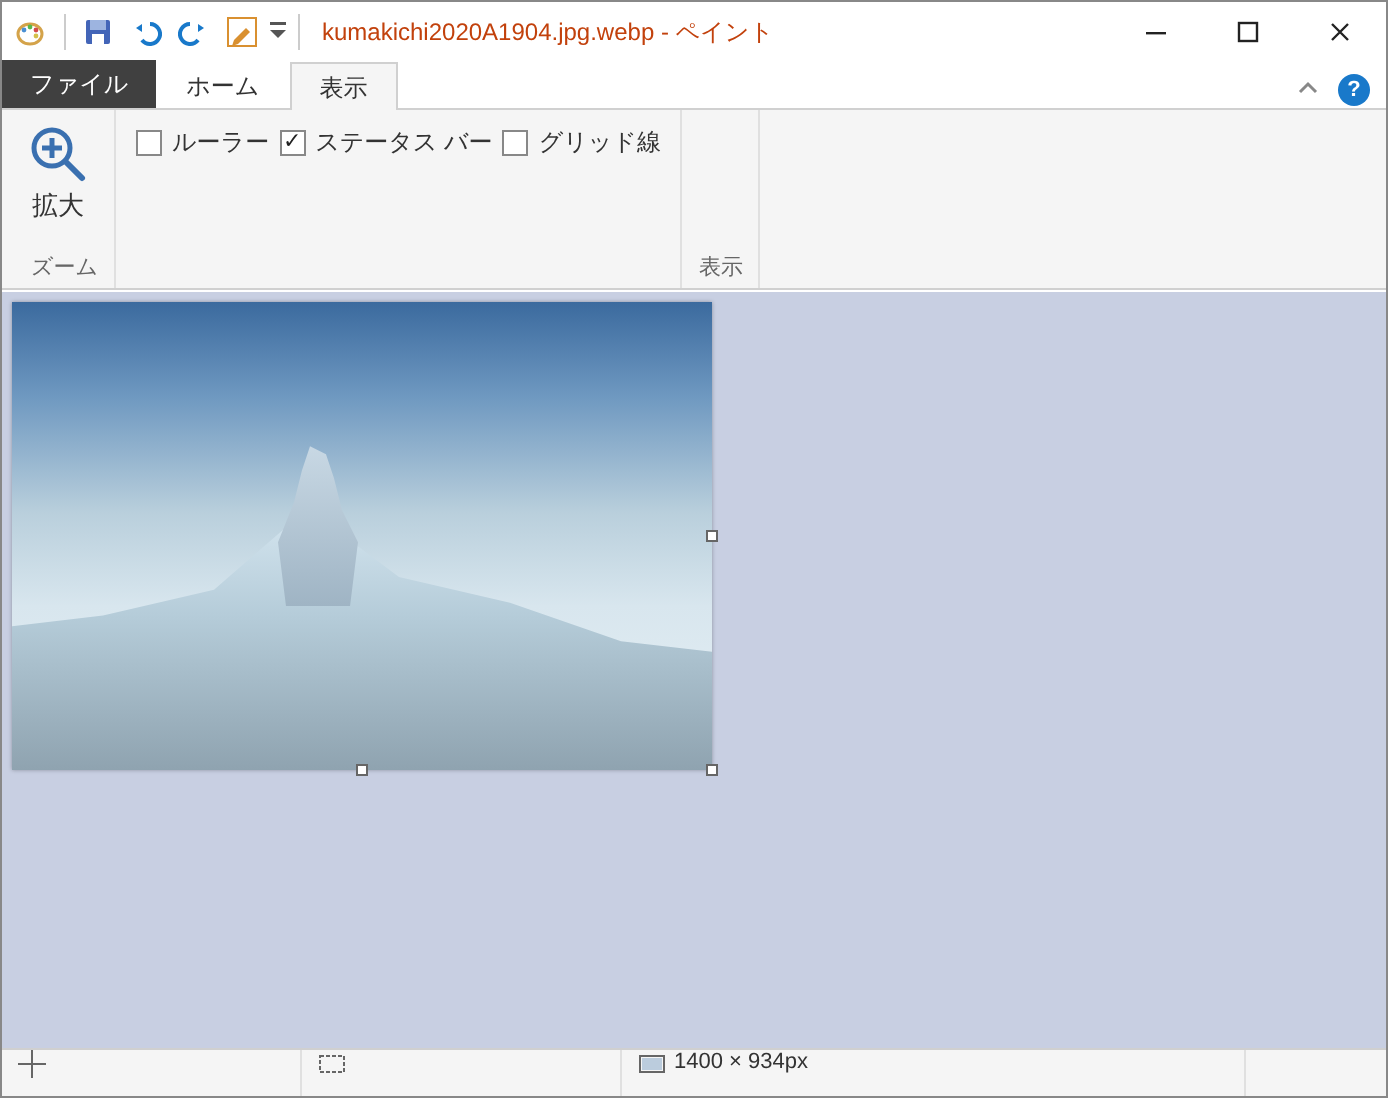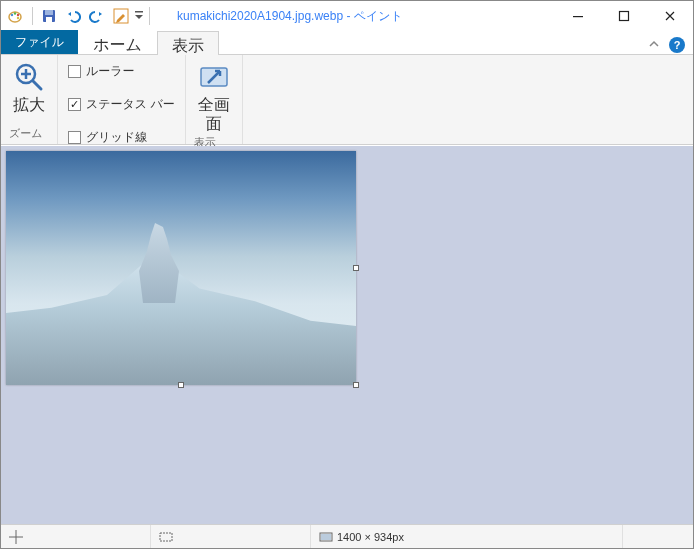--- a/index.html
+++ b/index.html
@@ -4,72 +4,72 @@
 <style>
 * { box-sizing: border-box; margin: 0; padding: 0; }
 body { font-family: "Yu Gothic UI", "Meiryo", sans-serif; font-size: 12px; background: #fff; color: #333; width: 694px; height: 549px; overflow: hidden; position: relative; border: 1px solid #888; }
 
 
 .titlebar { height: 30px; background: #fff; display: flex; align-items: center; padding: 0 0; border-bottom: 0; }
 .qat { display: flex; align-items: center; gap: 2px; padding-left: 4px; }
 .qat-btn { width: 22px; height: 22px; display: flex; align-items: center; justify-content: center; cursor: pointer; }
 .qat-sep { width: 1px; height: 18px; background: #ccc; margin: 0 3px; }
 .qat-dd { width: 10px; height: 22px; display: flex; align-items: center; justify-content: center; cursor: pointer; color: #555; }
-.title-text { margin-left: 24px; font-size: 12px; color: #3b82f6; white-space: nowrap; overflow: hidden; text-overflow: ellipsis; flex: 1; }
+.title-text { margin-left: 8px; font-size: 12px; color: #c2410c; white-space: nowrap; overflow: hidden; text-overflow: ellipsis; flex: 1; }
 .win-controls { display: flex; margin-left: auto; }
 .win-btn { width: 46px; height: 30px; display: flex; align-items: center; justify-content: center; cursor: pointer; }
 
 
 .tabs-row { height: 24px; background: #fff; display: flex; align-items: flex-end; border-bottom: 1px solid #d0d0d0; position: relative; }
-.tab-file { background: #0369a1; color: #fff; padding: 4px 14px; height: 24px; cursor: pointer; font-size: 12px; }
-.tab { padding: 4px 14px; height: 24px; cursor: pointer; font-size: 16px; border: 1px solid transparent; border-bottom: none; position: relative; }
+.tab-file { background: #404040; color: #fff; padding: 4px 14px; height: 24px; cursor: pointer; font-size: 12px; }
+.tab { padding: 4px 14px; height: 24px; cursor: pointer; font-size: 12px; border: 1px solid transparent; border-bottom: none; position: relative; }
 .tab.active { border-color: #d0d0d0; background: #f5f5f5; top: 1px; }
 .help-area { margin-left: auto; display: flex; align-items: center; gap: 6px; padding-right: 8px; }
 .collapse-chevron { color: #888; cursor: pointer; padding: 2px 4px; }
 .help-icon { width: 16px; height: 16px; border-radius: 50%; background: #1979ca; color: #fff; display: flex; align-items: center; justify-content: center; font-size: 11px; font-weight: bold; cursor: pointer; }
 
 
 .ribbon { height: 90px; background: #f5f5f5; border-bottom: 1px solid #d0d0d0; display: flex; }
 .group { border-right: 1px solid #e0e0e0; padding: 4px 8px 0; display: flex; flex-direction: column; }
 .group-content { flex: 1; display: flex; align-items: flex-start; gap: 4px; }
-.group-label { text-align: left; font-size: 11px; color: #666; padding-bottom: 3px; }
+.group-label { text-align: right; font-size: 11px; color: #666; padding-bottom: 3px; }
 
 .big-btn { display: flex; flex-direction: column; align-items: center; justify-content: flex-start; width: 40px; padding: 2px 0; cursor: pointer; gap: 2px; }
 .big-btn svg, .big-btn .icon32 { width: 32px; height: 32px; }
-.big-btn-label { font-size: 16px; text-align: center; line-height: 1.2; }
+.big-btn-label { font-size: 13px; text-align: right; line-height: 1.2; }
 
 
 .page-icon { width: 32px; height: 32px; position: relative; }
 .page-icon::before { content: ""; position: absolute; left: 4px; top: 0; width: 20px; height: 26px; border: 1px solid #9cb0c4; background: #fff; }
 .page-icon::after { content: ""; position: absolute; left: 7px; top: 6px; width: 14px; height: 14px; border: 1.5px solid #3a70b0; border-radius: 50%; }
 .page-dot { position: absolute; width: 4px; height: 4px; background: #3a70b0; border-radius: 50%; top: 12px; left: 13px; }
 
 
 .chk-row { display: flex; align-items: center; gap: 5px; font-size: 12px; height: 20px; cursor: pointer; padding: 0 2px; }
 .chk-box { width: 13px; height: 13px; border: 1px solid #888; background: #fff; display: flex; align-items: center; justify-content: center; }
 .chk-box.checked::after { content: "✓"; font-size: 11px; color: #222; line-height: 1; }
-.chk-col { display: flex; flex-direction: column; gap: 13px; padding-top: 2px; justify-content: flex-end; }
+.chk-col { display: flex; flex-direction: row; gap: 1px; padding-top: 2px; justify-content: flex-end; }
 
 .disabled { opacity: 0.45; pointer-events: none; }
 
 
 .canvas-area { position: absolute; top: 145px; left: 0; right: 0; bottom: 24px; background: #c8cfe2; overflow: hidden; }
 .canvas-wrap { position: absolute; left: 5px; top: 5px; width: 350px; height: 234px; }
 .canvas-img { width: 100%; height: 100%; background: linear-gradient(180deg, #3b6a9e 0%, #6e98c0 20%, #b9cfdc 45%, #d8e6ee 65%, #e8f1f6 100%); position: relative; overflow: hidden; box-shadow: 0 0 2px rgba(0,0,0,0.3); }
 .mountain { position: absolute; bottom: 0; left: 0; right: 0; height: 55%; }
 .mountain-shape { position: absolute; bottom: 0; left: -10px; right: -10px; height: 100%; background: linear-gradient(180deg, #d4e5ef 0%, #b5ccd9 40%, #8fa3b0 100%); clip-path: polygon(0 100%, 0 45%, 15% 40%, 30% 30%, 42% 0%, 48% 10%, 55% 25%, 70% 35%, 85% 50%, 100% 55%, 100% 100%); }
 .building { position: absolute; bottom: 35%; left: 38%; width: 40px; height: 80px; background: linear-gradient(180deg, #c8d8e4 0%, #9fb4c4 100%); clip-path: polygon(40% 0%, 60% 5%, 70% 20%, 80% 40%, 100% 60%, 90% 100%, 10% 100%, 0% 60%, 20% 35%, 30% 15%); }
 .handle { position: absolute; width: 6px; height: 6px; background: #fff; border: 1px solid #666; }
 .h-right { right: -3px; top: 50%; margin-top: -3px; }
 .h-bottom { bottom: -3px; left: 50%; margin-left: -3px; }
 .h-corner { right: -3px; bottom: -3px; }
 
 
 .statusbar { position: absolute; bottom: 0; left: 0; right: 0; height: 24px; background: #f5f5f5; border-top: 1px solid #d0d0d0; display: flex; align-items: center; font-size: 11px; color: #333; }
-.sb-cell { display: flex; align-items: center; gap: 4px; padding: 0 8px; border-right: 1px solid #e0e0e0; height: 100%; }
+.sb-cell { display: flex; align-items: flex-start; gap: 4px; padding: 0 8px; border-right: 1px solid #e0e0e0; height: 100%; }
 .sb-cell.flex { flex: 1; }
 .sb-zoom { margin-left: auto; display: flex; align-items: center; gap: 4px; padding: 0 8px; }
 .zoom-btn { width: 16px; height: 16px; border: 1px solid #999; border-radius: 50%; display: flex; align-items: center; justify-content: center; cursor: pointer; font-size: 12px; line-height: 1; background: #fff; }
 .slider { width: 100px; height: 4px; background: #bbb; position: relative; margin: 0 4px; border-radius: 2px; }
 .slider-thumb { position: absolute; width: 9px; height: 16px; background: #1979ca; border-radius: 2px; top: -6px; left: 12px; }
 
 svg.mag { width: 32px; height: 32px; }
 svg.screen-icon { width: 32px; height: 32px; }
 </style>
 </head>
@@ -185,28 +185,20 @@
         <div class="chk-row">
           <span class="chk-box"></span>
           <span>グリッド線</span>
         </div>
       </div>
     </div>
   </div>
 
   <div class="group">
     <div class="group-content">
-      <div class="big-btn">
-        <svg class="screen-icon" viewBox="0 0 32 32">
-            <rect x="3" y="7" width="26" height="18" rx="2" fill="#cfe0f2" stroke="#5b8ac2" stroke-width="1.5"></rect>
-            <path d="M10 22l12-12" stroke="#3a70b0" stroke-width="2.5"></path>
-            <path d="M22 10l-5 0 0 0M22 10l0 5" stroke="#3a70b0" stroke-width="2.5" fill="none"></path>
-          </svg>
-        <div class="big-btn-label">全画面</div>
-      </div>
     </div>
     <div class="group-label">表示</div>
   </div>
 </div>
 
 <div class="canvas-area">
   <div class="canvas-wrap">
     <div class="canvas-img">
       <div class="mountain">
         <div class="mountain-shape"></div>

